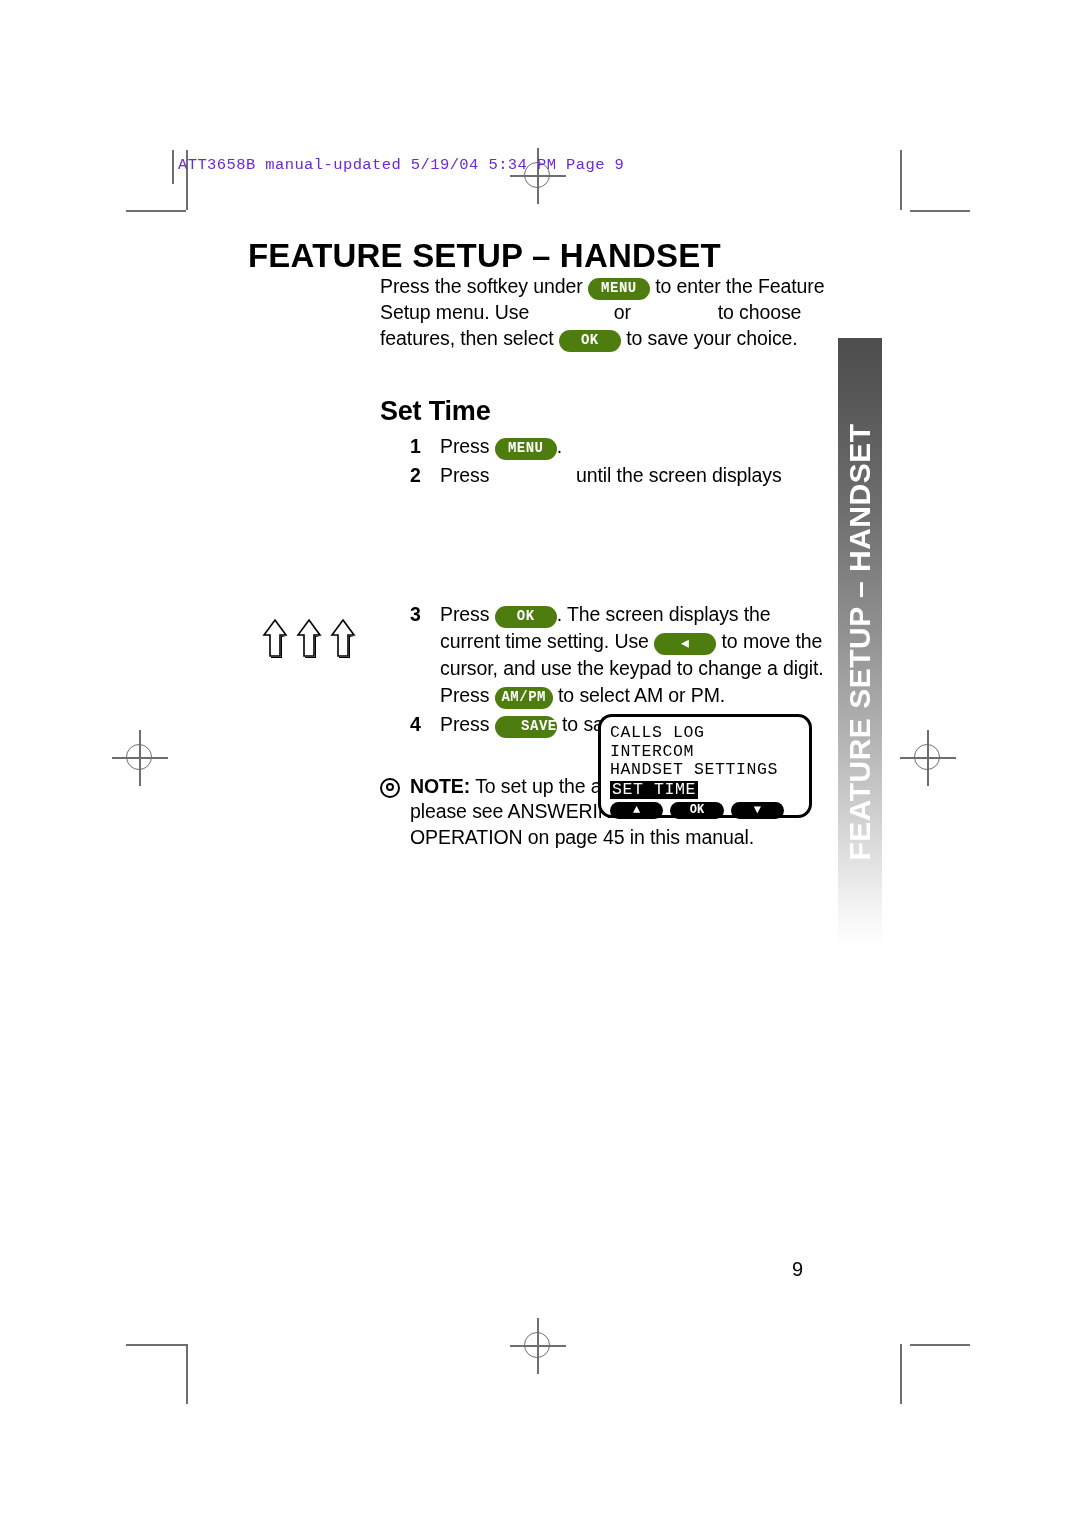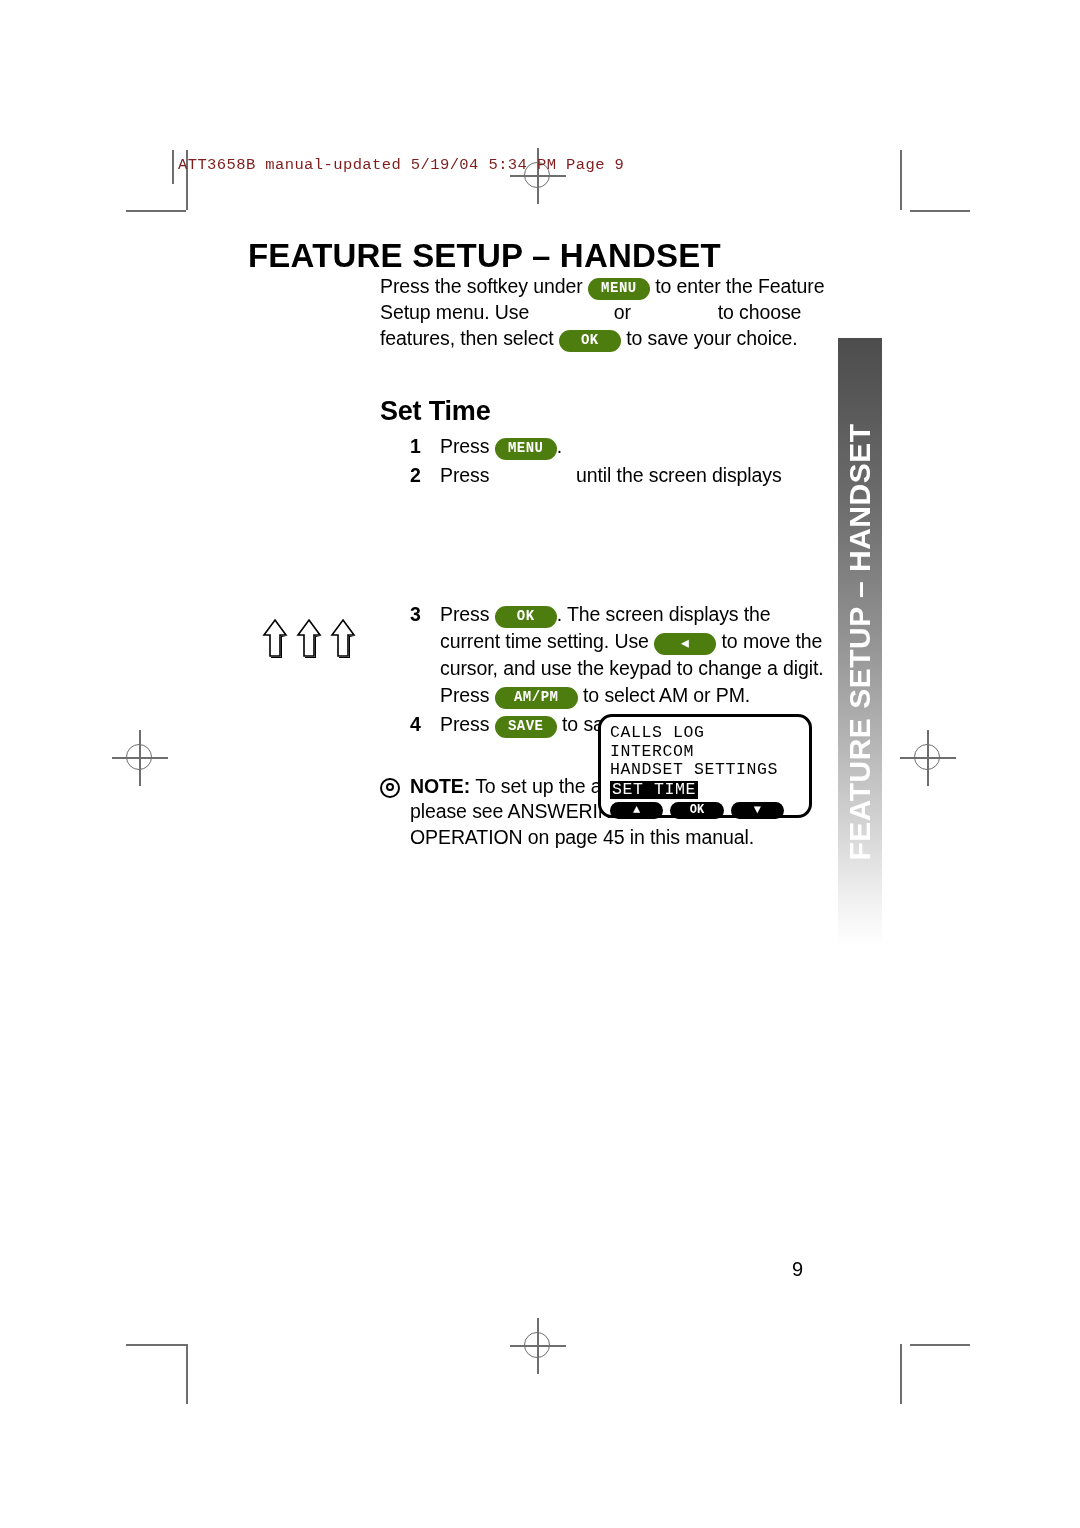--- a/index.html
+++ b/index.html
@@ -52,21 +52,21 @@
   }
 
   
   #file-header {
     position: absolute;
     left: 178px;
     top: 156px;
     font-family: "Liberation Mono", "DejaVu Sans Mono", monospace;
     font-size: 15.5px;
     letter-spacing: 0.4px;
-    color: #7f1d1d;
+    color: #6d28d9;
     white-space: nowrap;
   }
   #file-header-rule {
     position: absolute;
     left: 172px;
     top: 150px;
     width: 2px;
     height: 34px;
     background: #6e6e6e;
   }
@@ -145,22 +145,22 @@
     letter-spacing: 0.5px;
     text-align: center;
     line-height: 19px;
     height: 19px;
     padding: 1px 0 2px 0;
     vertical-align: 1px;
     min-width: 54px;
   }
   .lcd-btn.w-menu  { width: 62px; }
   .lcd-btn.w-ok    { width: 62px; }
-  .lcd-btn.w-ampm  { width: 83px; }
-  .lcd-btn.w-save  { width: 62px; }
+  .lcd-btn.w-ampm  { width: 58px; }
+  .lcd-btn.w-save  { width: 62px; text-align: right; }
   .lcd-btn.w-left  { width: 62px; }
   .lcd-btn.arrow-left {
     font-size: 13px;
     line-height: 19px;
   }
   
   .btn-gap { display: inline-block; width: 74px; }
   .btn-gap-2 { display: inline-block; width: 76px; }
 
   

